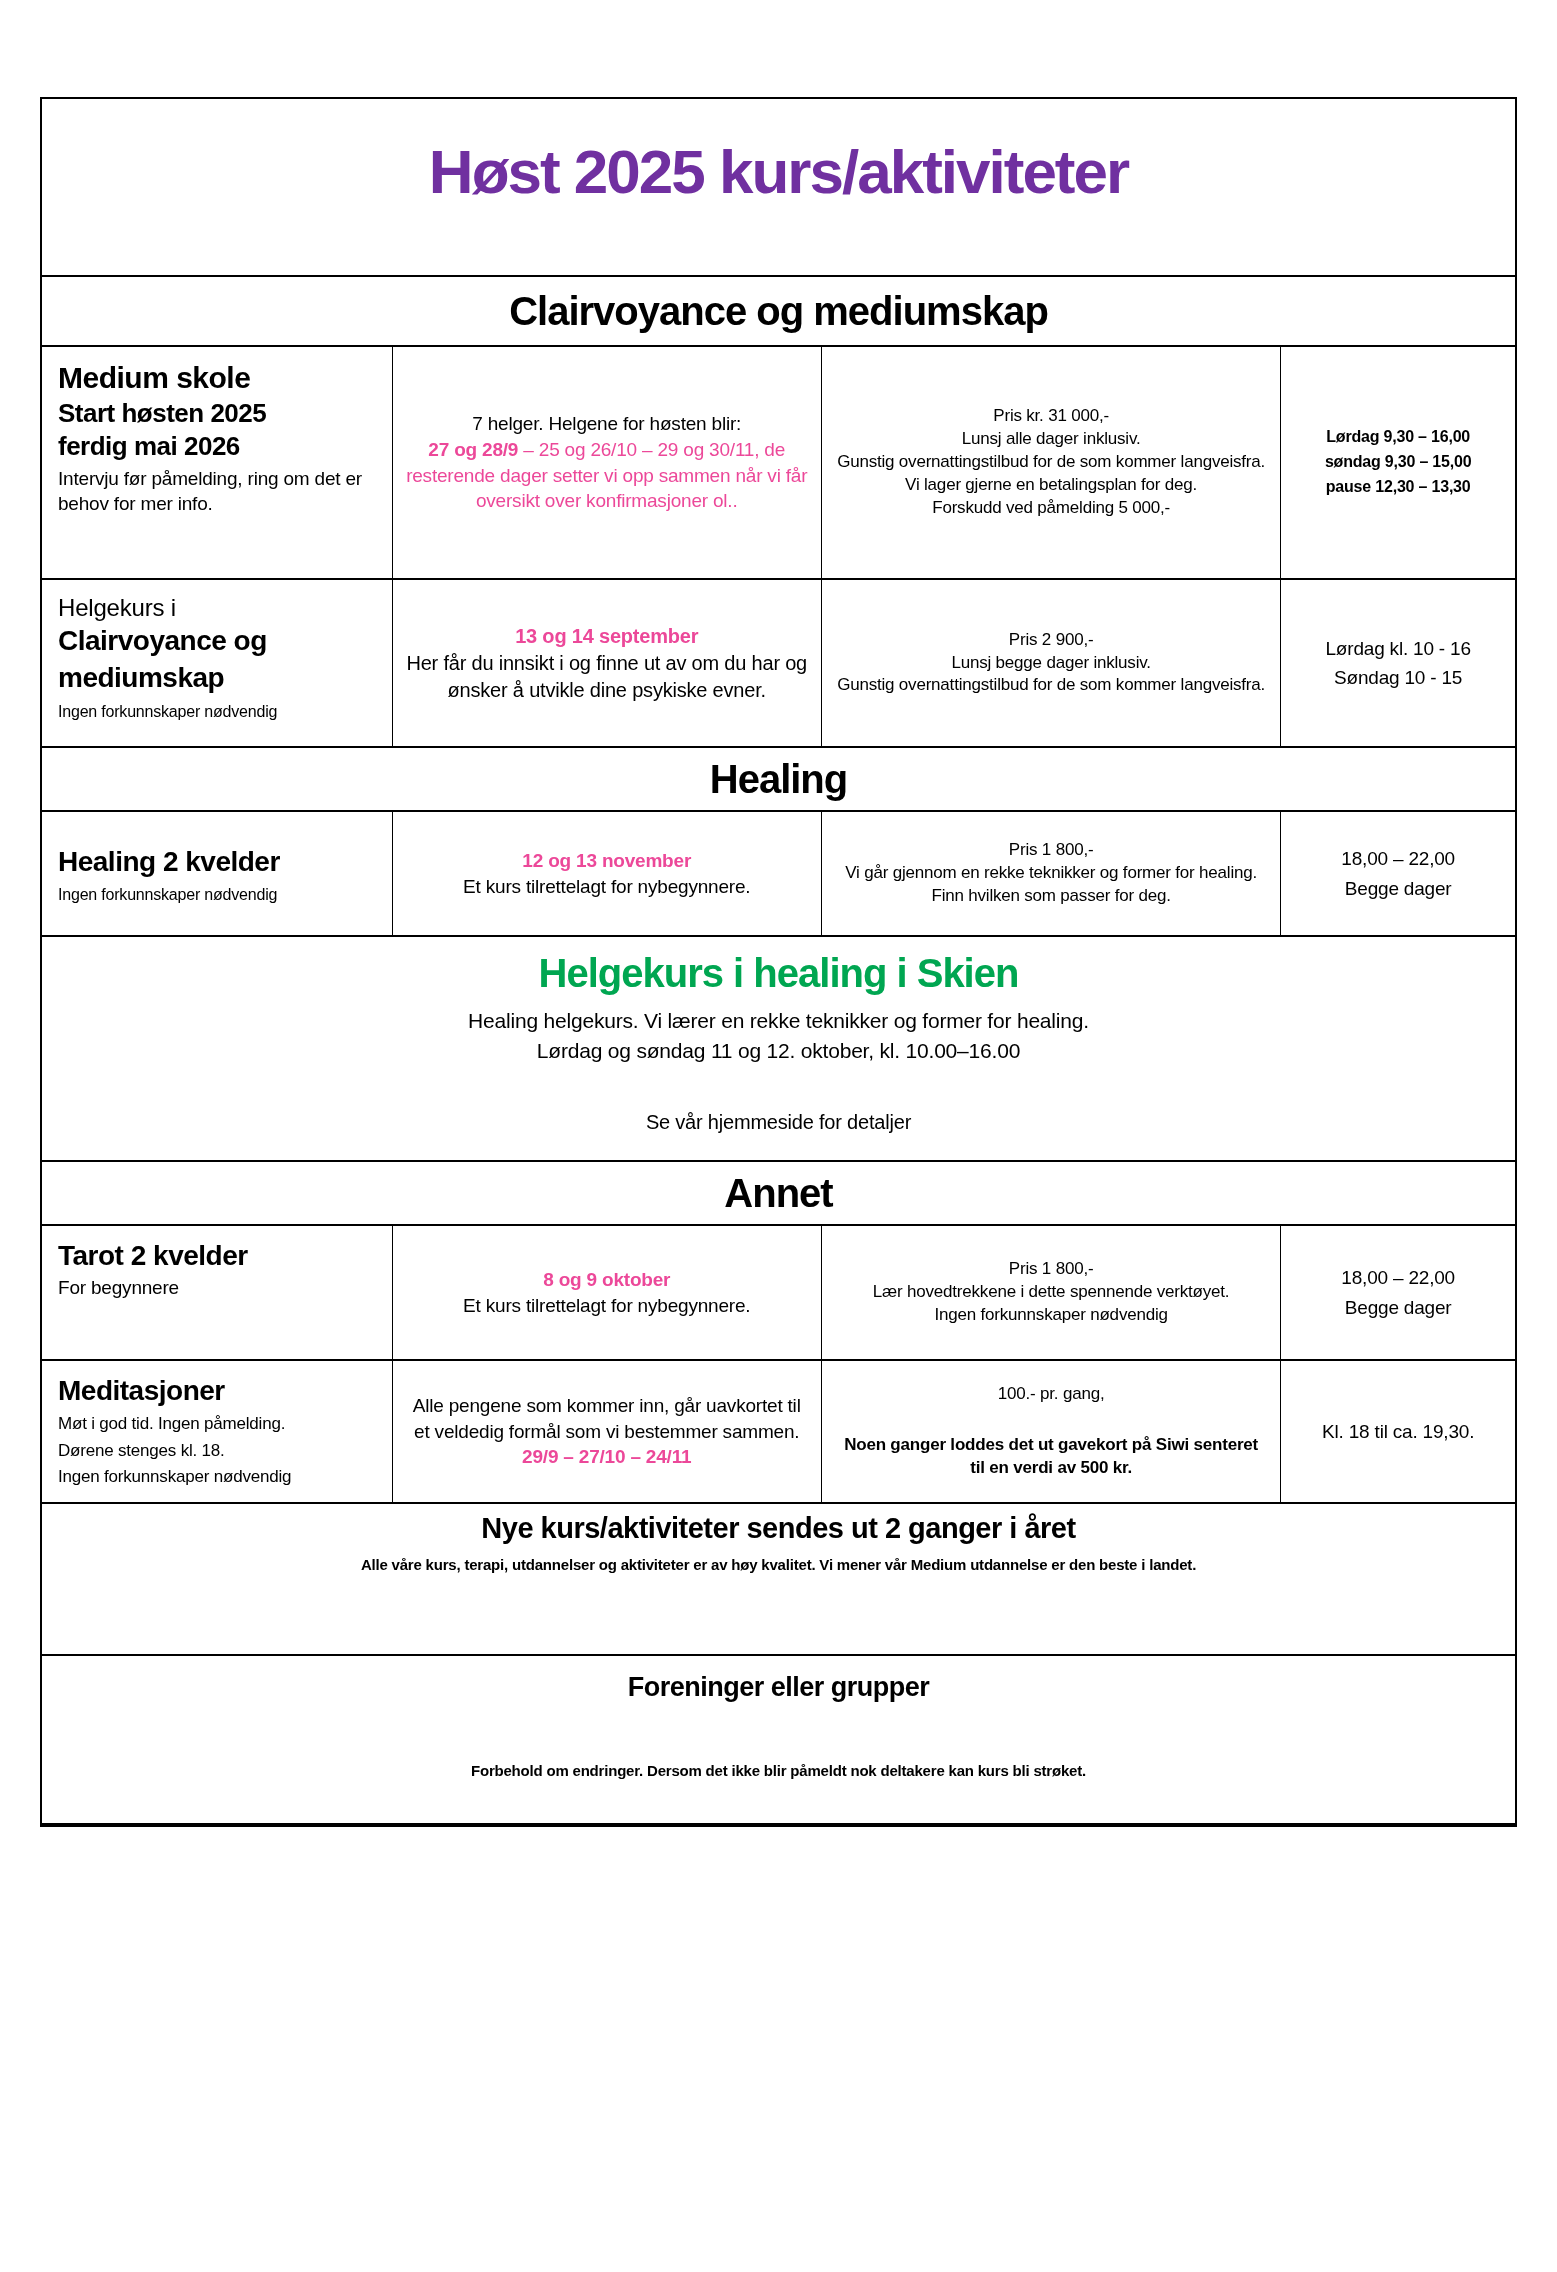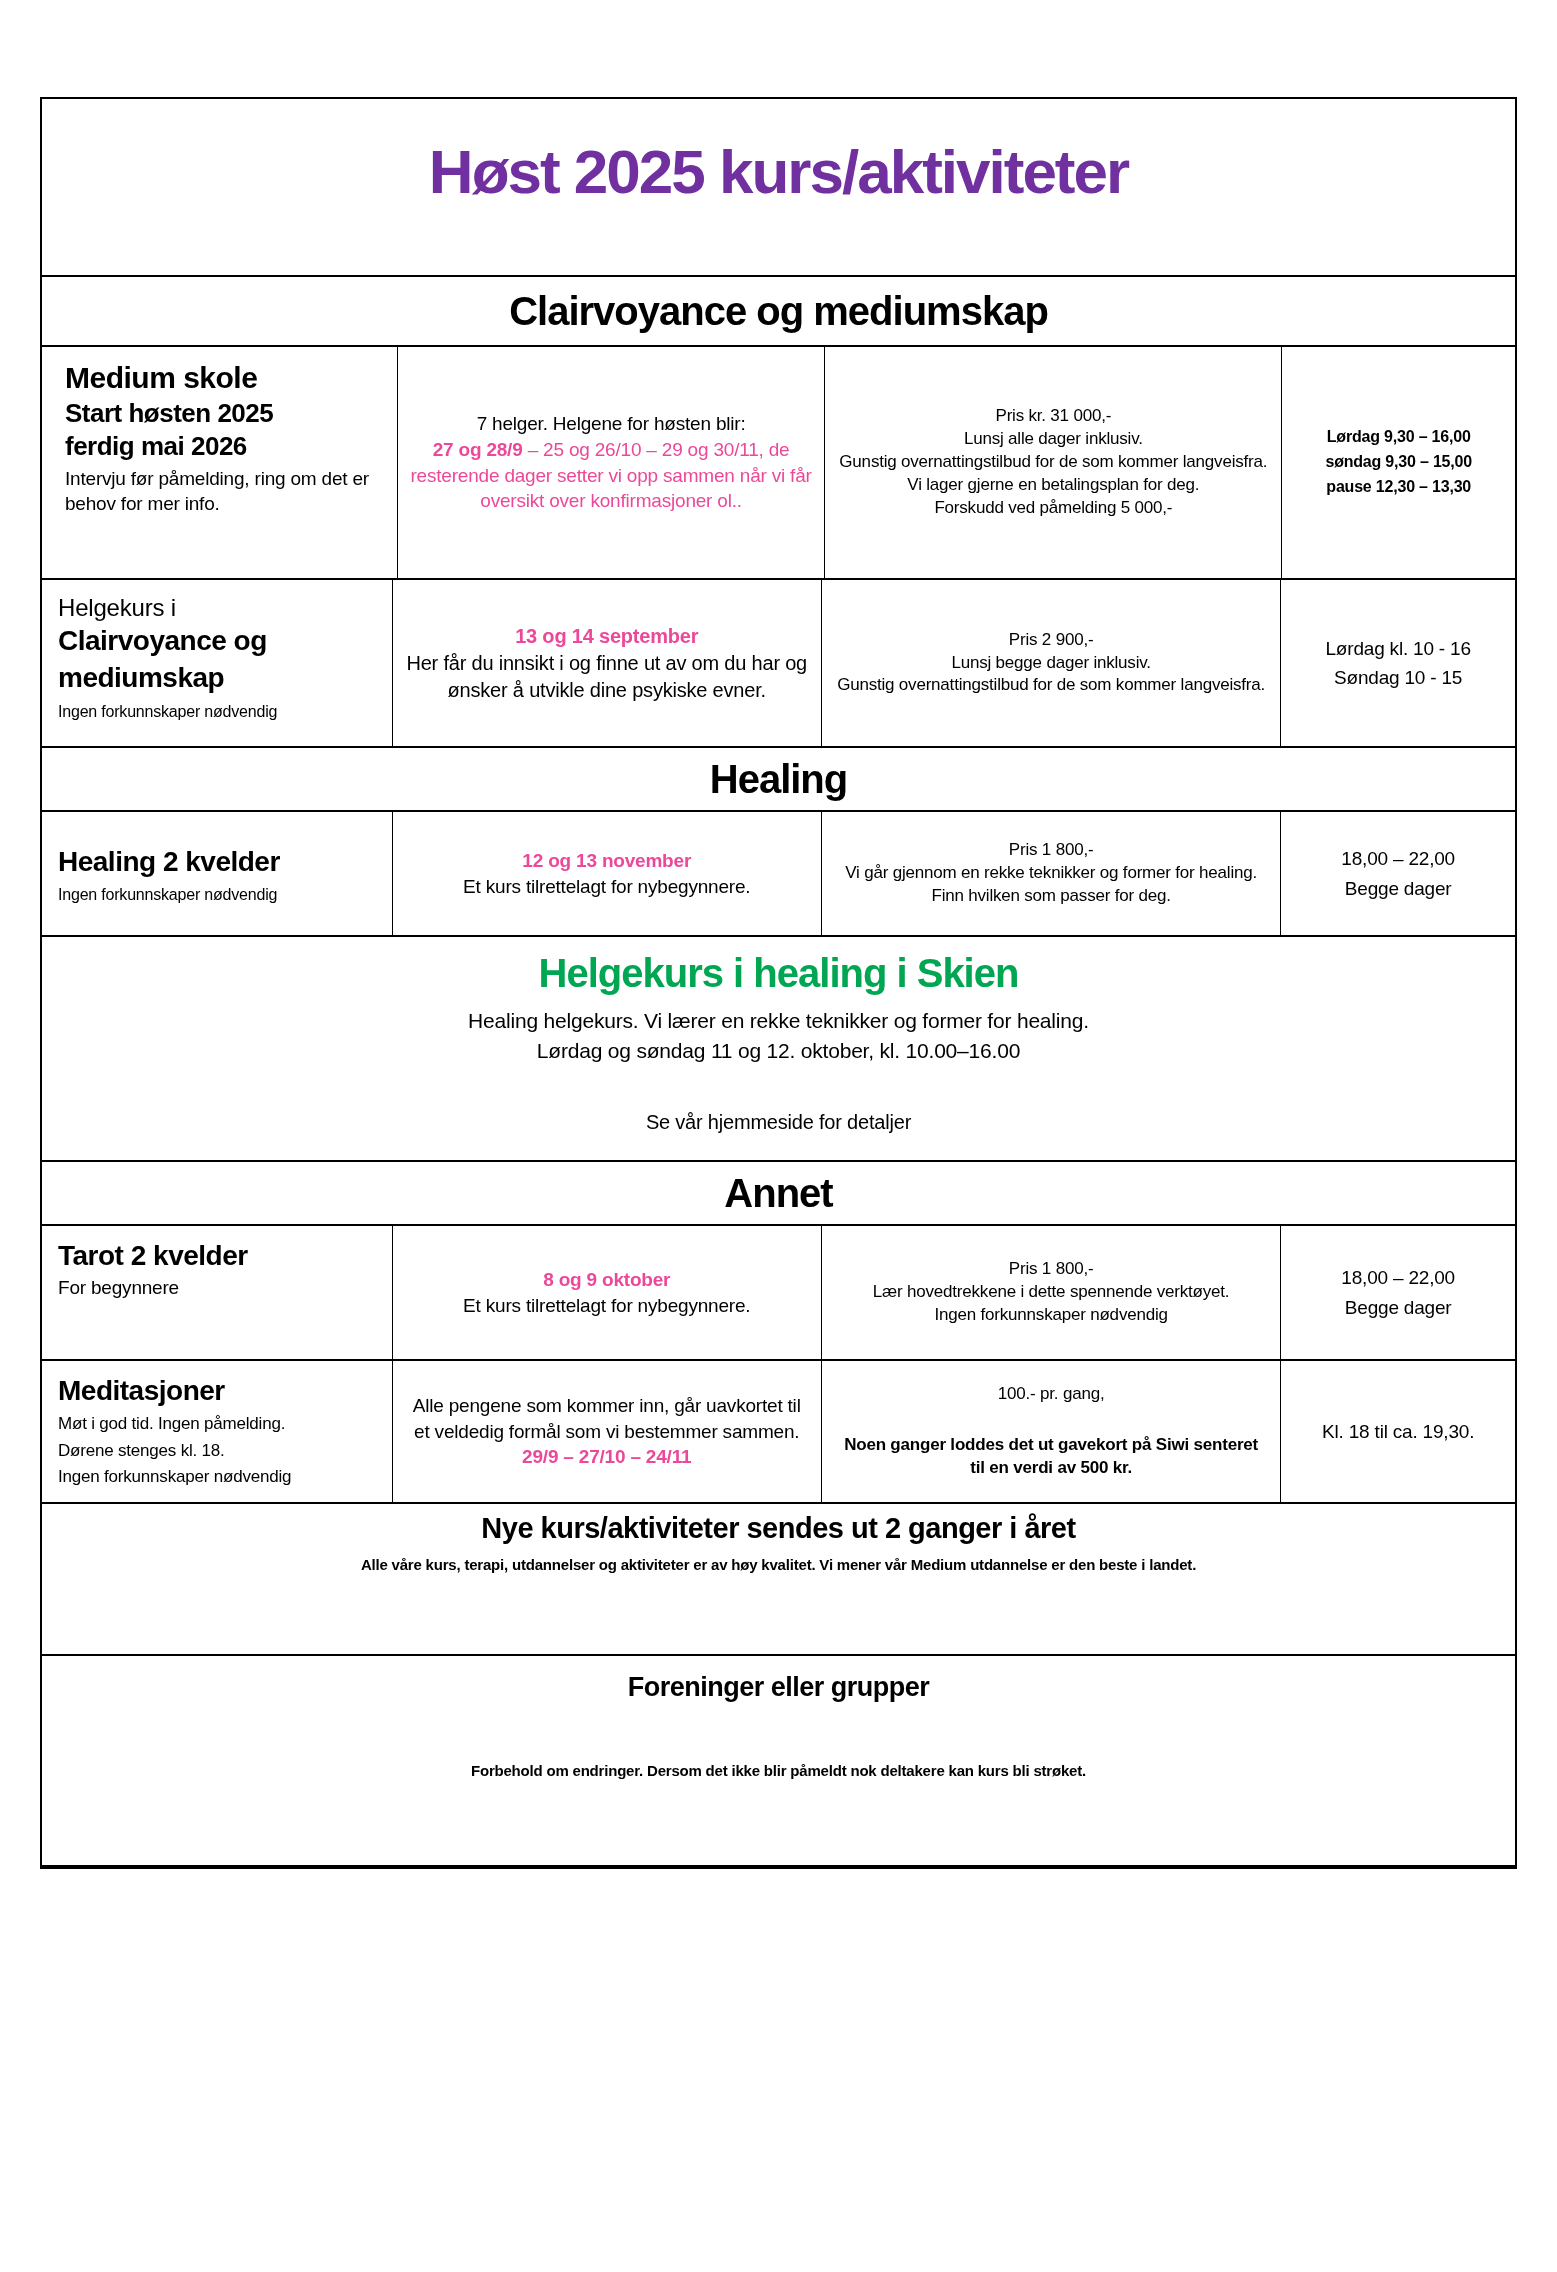--- a/index.html
+++ b/index.html
@@ -27,21 +27,21 @@
   
   .r-title { height:176px; align-items:center; justify-content:center; padding-bottom:32px; }
   .doc-title { font-size:62px; font-weight:700; color:#7030A0; letter-spacing:-2px; }
 
   
   .r-sec { height:70px; align-items:center; justify-content:center; }
   .sec-h { font-size:40px; font-weight:700; letter-spacing:-1px; }
   .r-sec.small { height:64px; }
 
   
-  .r-medium { height:233px;padding-left:7px; }
+  .r-medium { height:233px; }
   .r-helgekurs { height:168px; }
   .r-healing2 { height:125px; }
   .r-tarot { height:135px; }
   .r-meditasjon { height:143px; }
 
   .course-title { font-size:30px; font-weight:700; line-height:1.25; letter-spacing:-0.5px; }
   .course-sub { font-size:26px; font-weight:700; line-height:1.3; letter-spacing:-0.5px; }
   .course-intro { font-size:24px; line-height:1.3; }
   .course-note { font-size:19px; line-height:1.3; margin-top:3px; }
   .course-note-sm { font-size:16px; line-height:1.45; margin-top:4px; }
@@ -59,21 +59,21 @@
   .block { flex-direction:column; align-items:center; text-align:center; box-sizing:border-box; }
   .r-skien { height:225px; padding-top:14px; }
   .skien-h { font-size:40px; font-weight:700; color:#00A651; letter-spacing:-1px; margin-bottom:10px; }
   .skien-line { font-size:21px; line-height:1.45; }
   .skien-link { font-size:20px; margin-top:44px; }
 
   .r-nye { height:152px; padding-top:8px; }
   .nye-h { font-size:29px; font-weight:700; letter-spacing:-0.5px; margin-bottom:6px; }
   .foot-line { font-size:15px; font-weight:700; line-height:1.9; }
 
-  .r-foren { height:211px; padding-top:16px; }
+  .r-foren { height:169px; padding-top:16px; }
   .foren-h { font-size:27px; font-weight:700; letter-spacing:-0.5px; margin-bottom:8px; }
   .foren-gap { margin-top:46px; }
 </style>
 </head>
 <body>
 
 <div class="doc">
 
   <div class="row r-title">
     <div class="doc-title">Høst 2025 kurs/aktiviteter</div>

